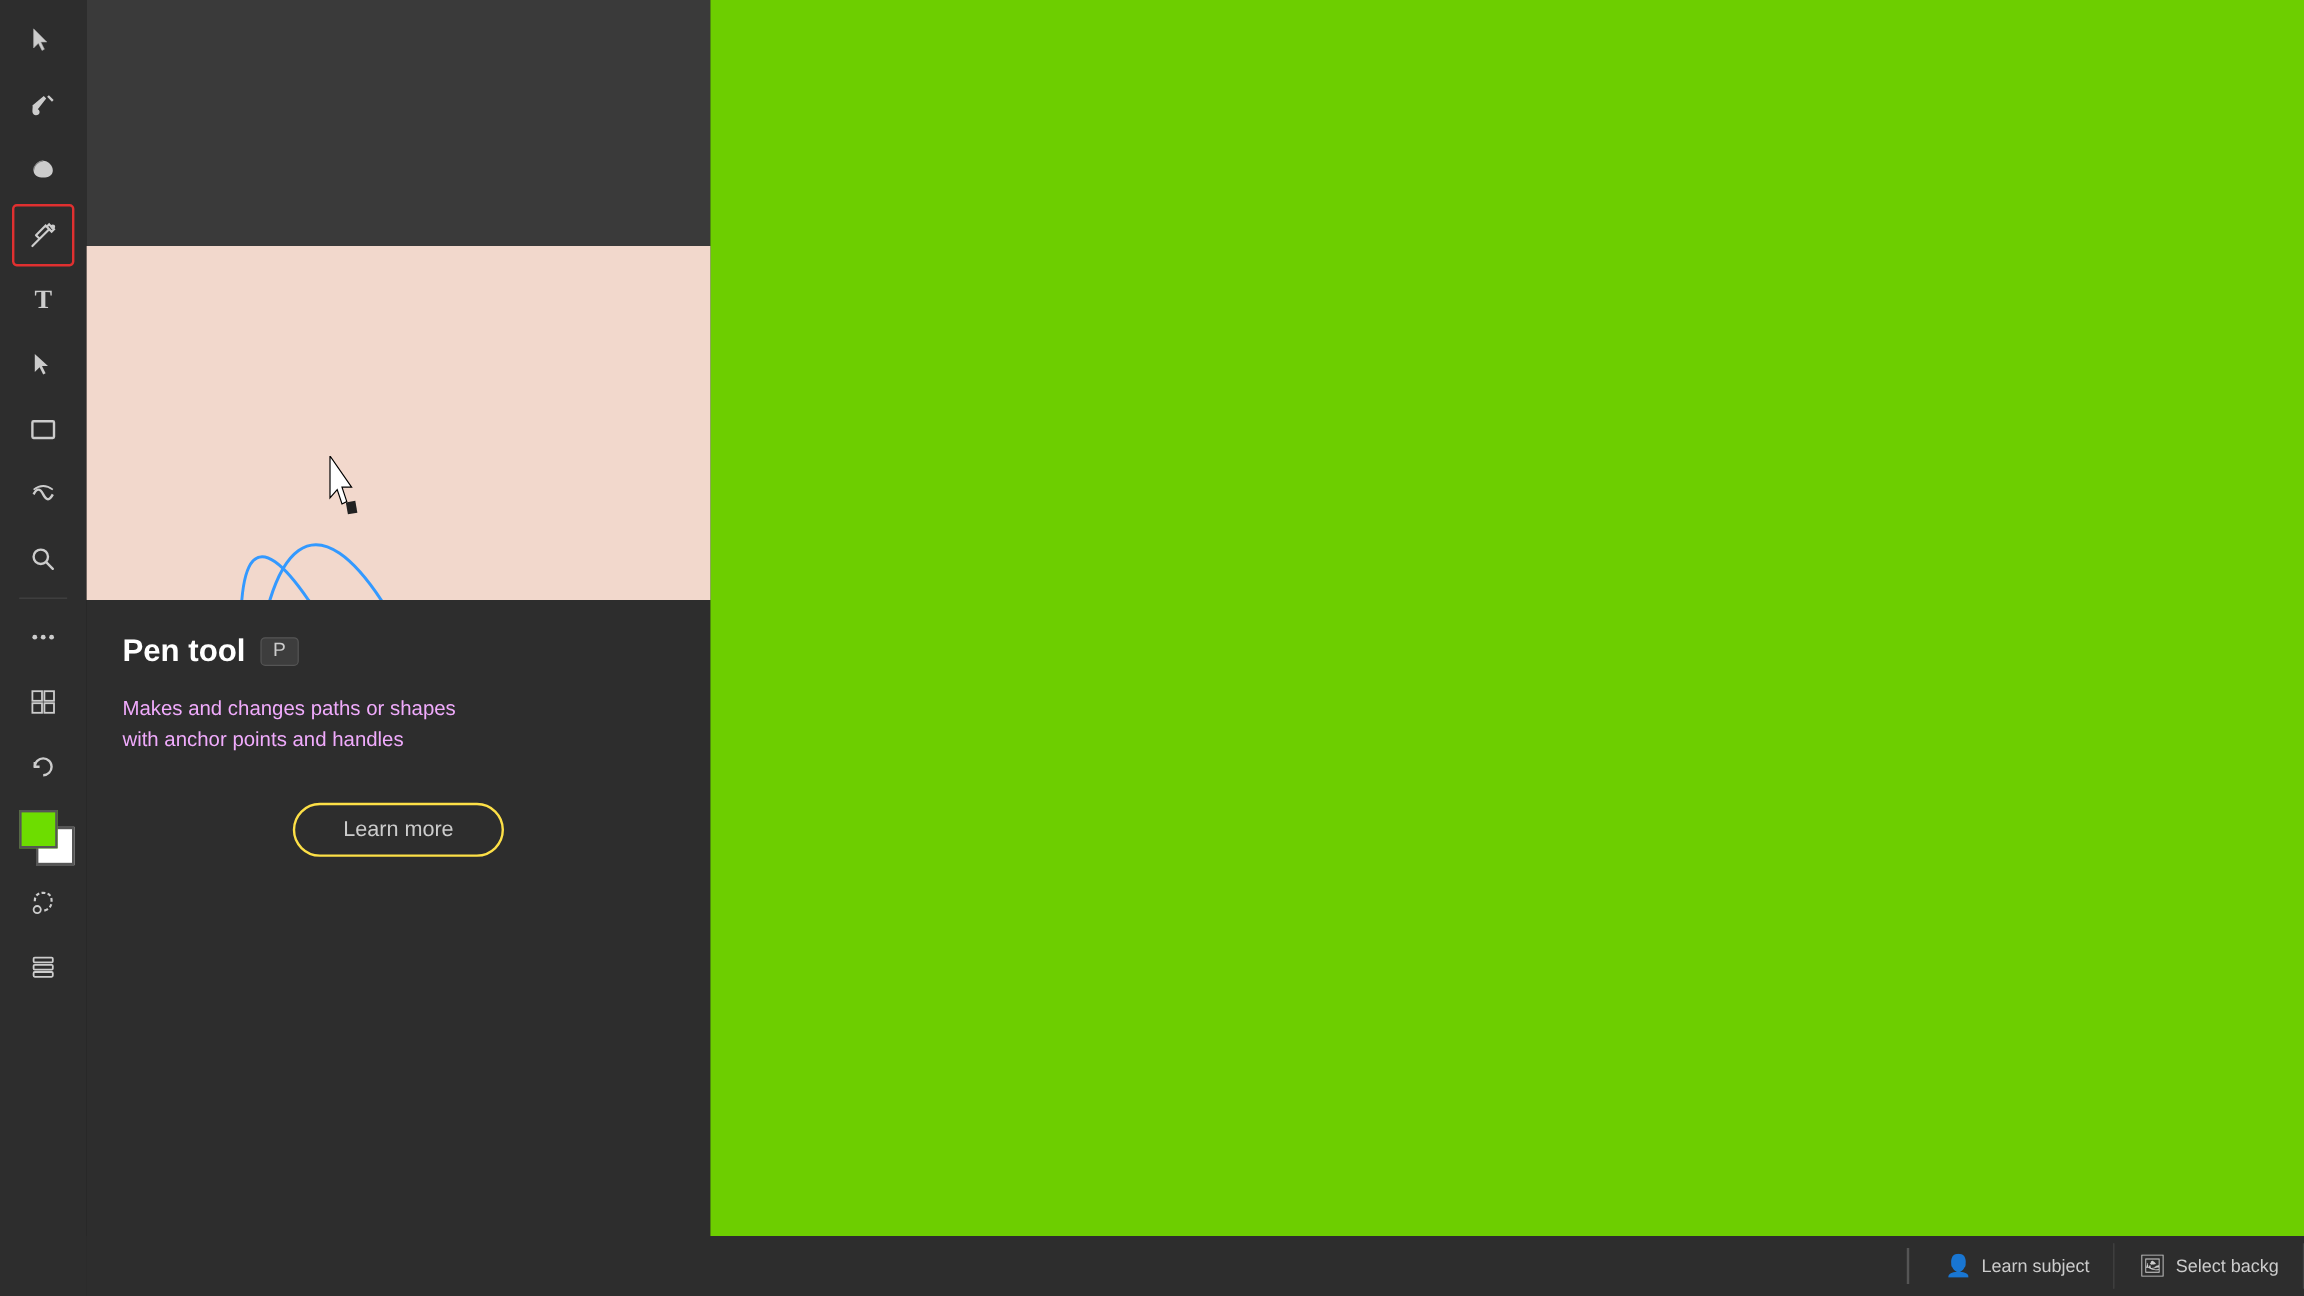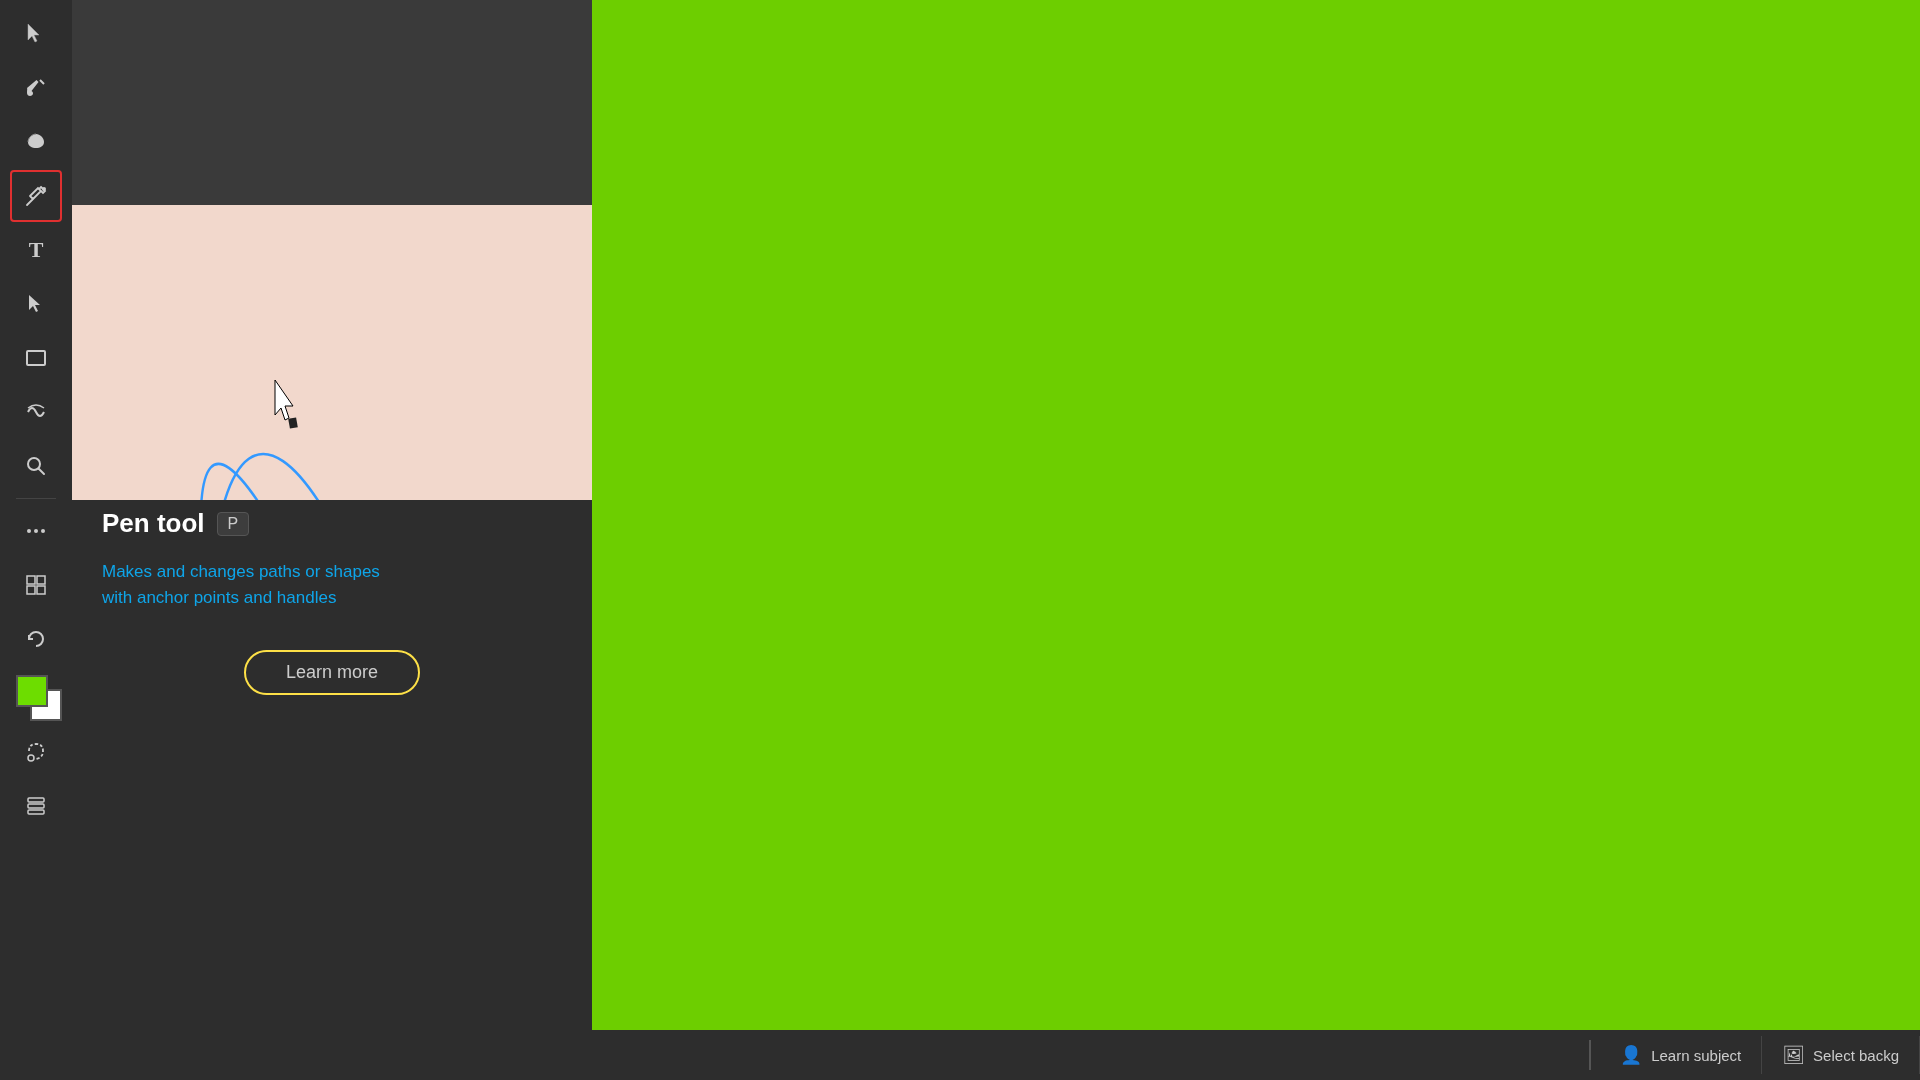--- a/index.html
+++ b/index.html
@@ -96,21 +96,21 @@
       position: absolute;
       top: 0;
       left: 0;
       width: 100%;
       height: 100%;
     }
 
     
     .tooltip-info {
       background: #2d2d2d;
-      padding: 8px 30px 30px 30px;
+      padding: 27px 30px 30px 30px;
       flex: 1;
       display: flex;
       flex-direction: column;
       gap: 0;
     }
     .tooltip-title-row {
       display: flex;
       align-items: center;
       gap: 12px;
       margin-bottom: 20px;
@@ -124,21 +124,21 @@
       background: #3d3d3d;
       border: 1px solid #555;
       border-radius: 4px;
       padding: 2px 10px;
       font-size: 16px;
       color: #ccc;
       font-weight: 500;
     }
     .tooltip-description {
       font-size: 17px;
-      color: #0ea5e9;
+      color: #f0abfc;
       line-height: 1.5;
       margin-bottom: 30px;
     }
     .learn-more-btn {
       align-self: center;
       background: transparent;
       border: 2px solid #fde047;
       border-radius: 30px;
       padding: 10px 40px;
       font-size: 18px;

